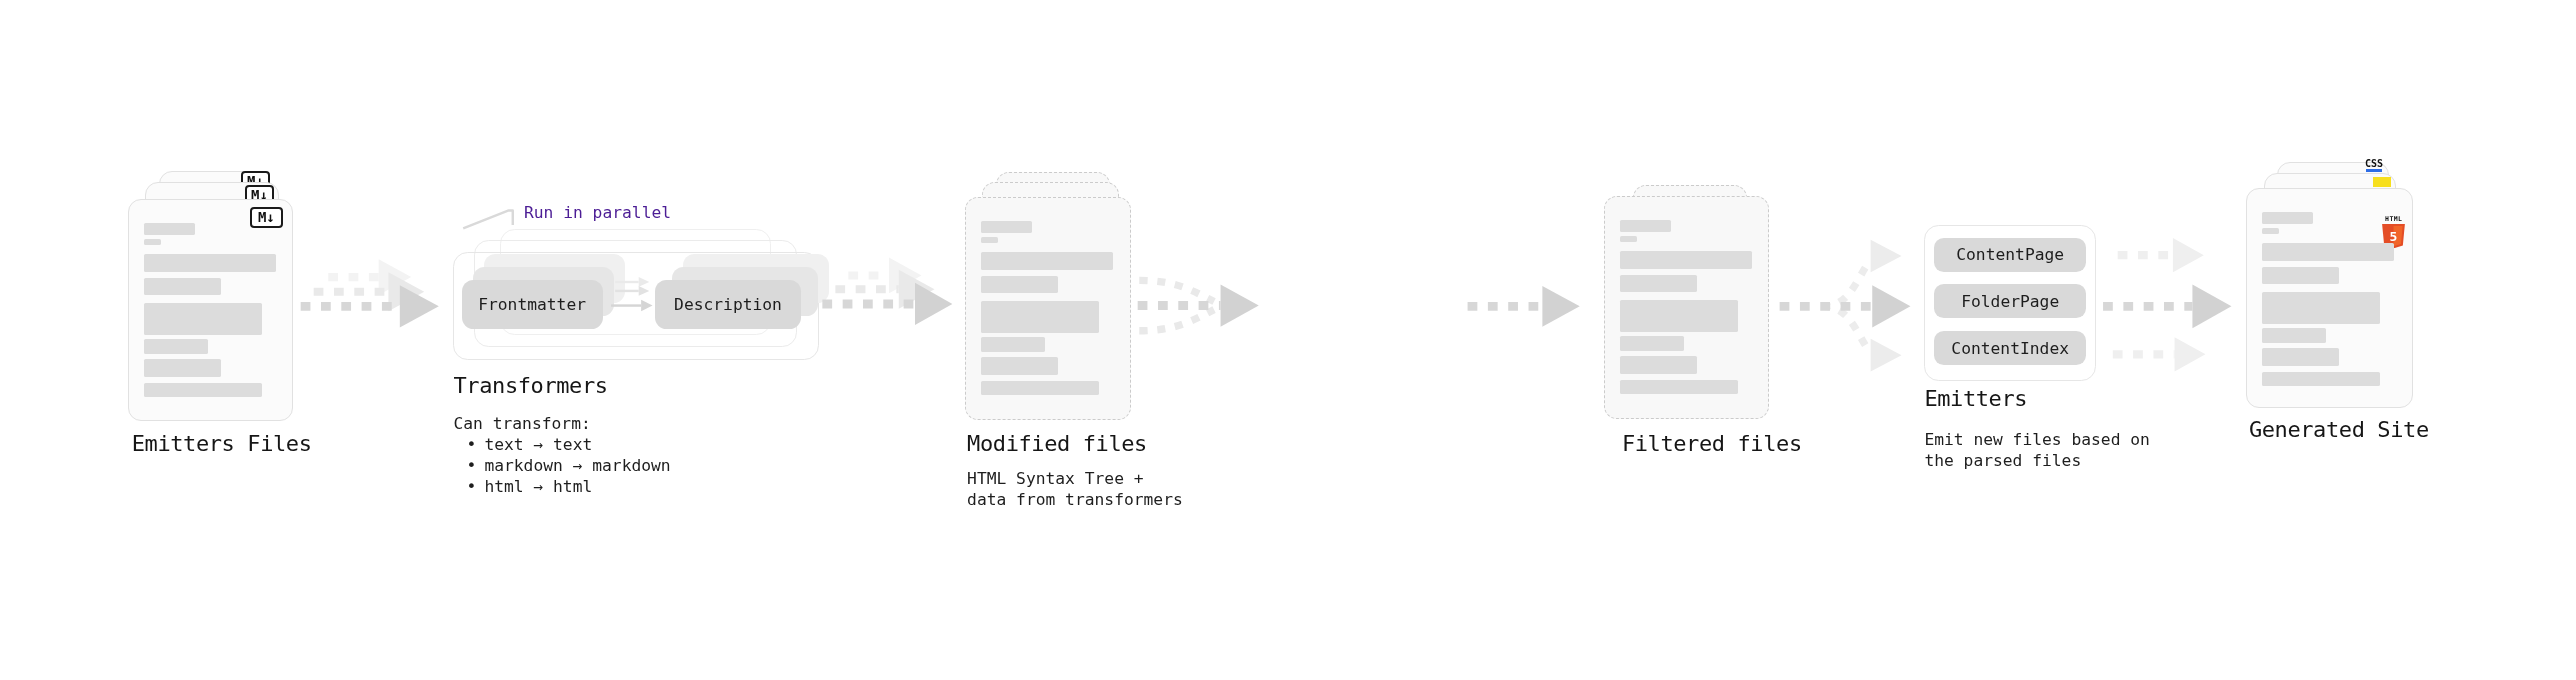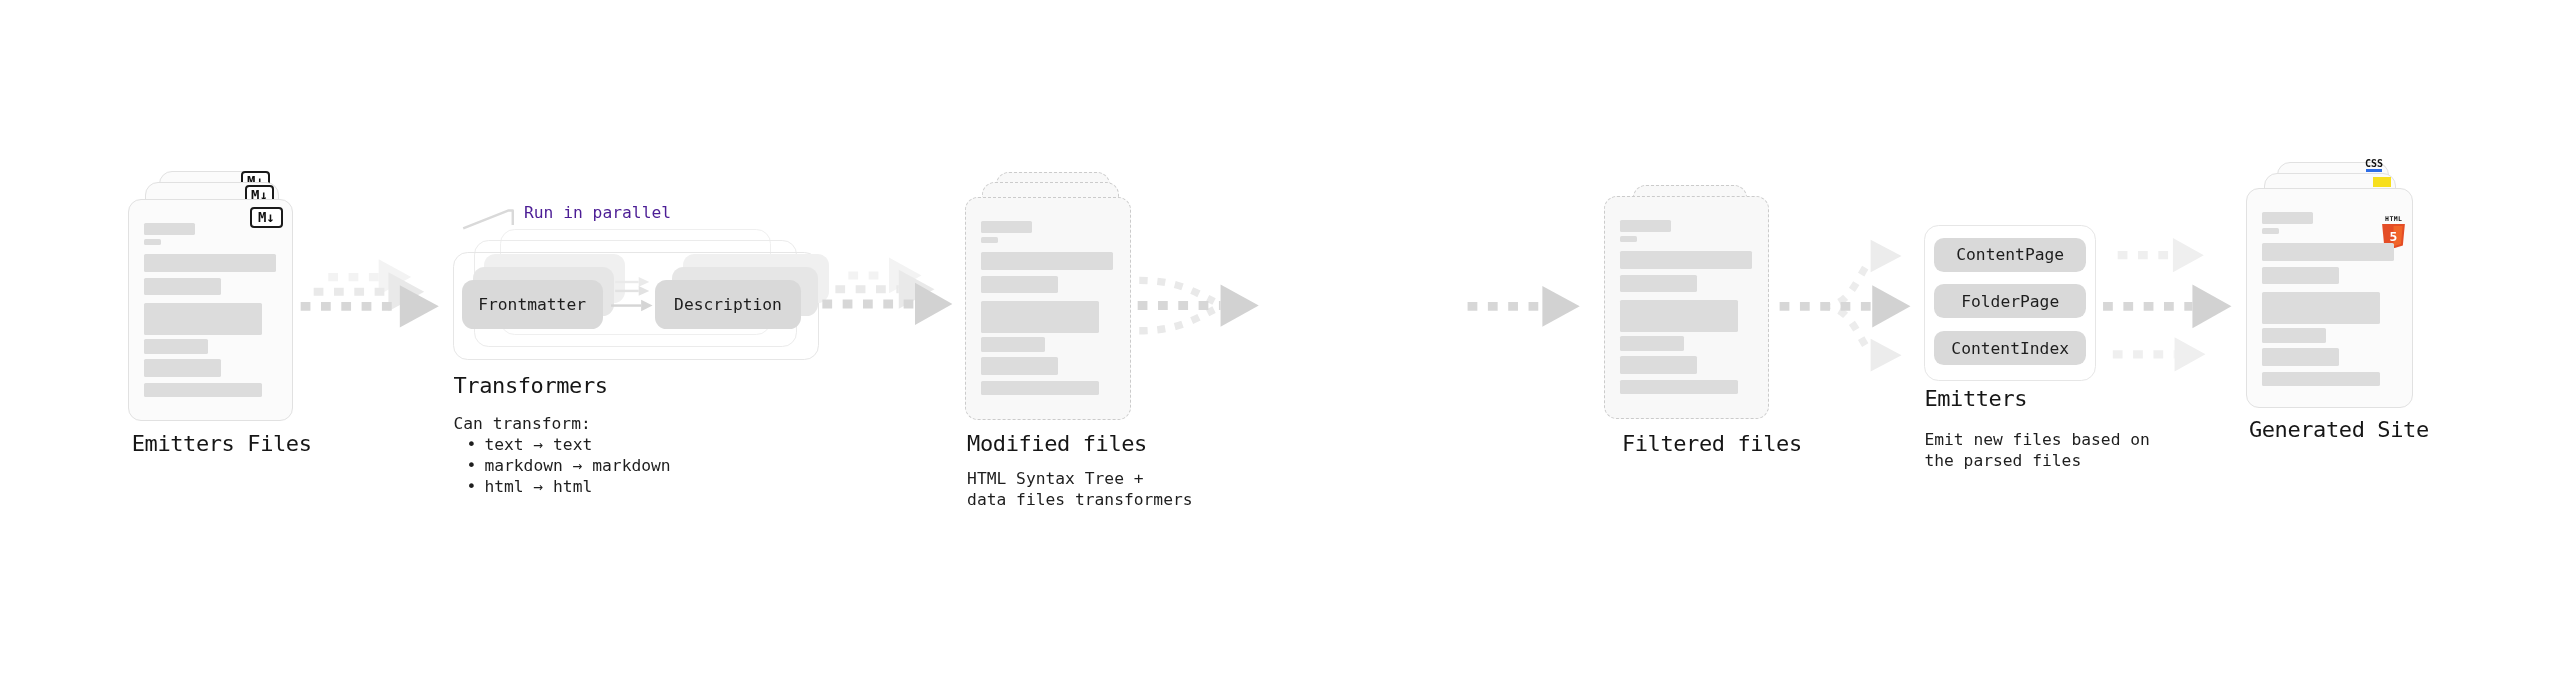--- a/index.html
+++ b/index.html
@@ -114,21 +114,21 @@
         <div class="bar b4"></div>
         <div class="bar b5"></div>
         <div class="bar b6"></div>
         <div class="bar b7"></div>
         <div class="bar b8"></div>
       </div>
     </div>
     <div class="stage-title" style="left:4.1px;top:273px;">Modified files</div>
     <div class="caption" style="left:4.1px;top:310px;">
       <span class="line">HTML Syntax Tree +</span>
-      <span class="line">data files transformers</span>
+      <span class="line">data from transformers</span>
     </div>
   </div>
 
 
   <div class="stage" style="left:1602px;top:158px;width:203px;height:325px;">
     <div class="card dashed" style="left:31px;top:27px;width:114px;height:65px;"></div>
     <div class="card dashed" style="left:2.4px;top:38px;width:165px;height:223px;">
       <div class="bars">
         <div class="bar b1"></div>
         <div class="bar b2"></div>

